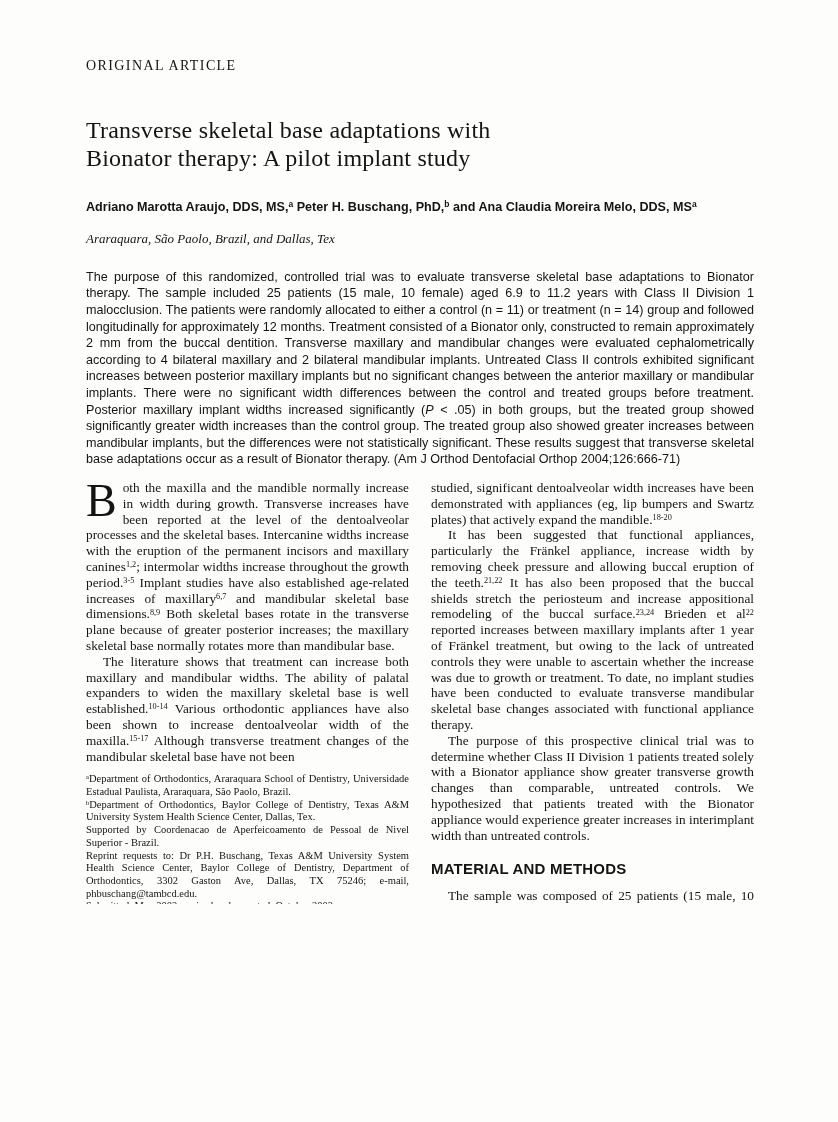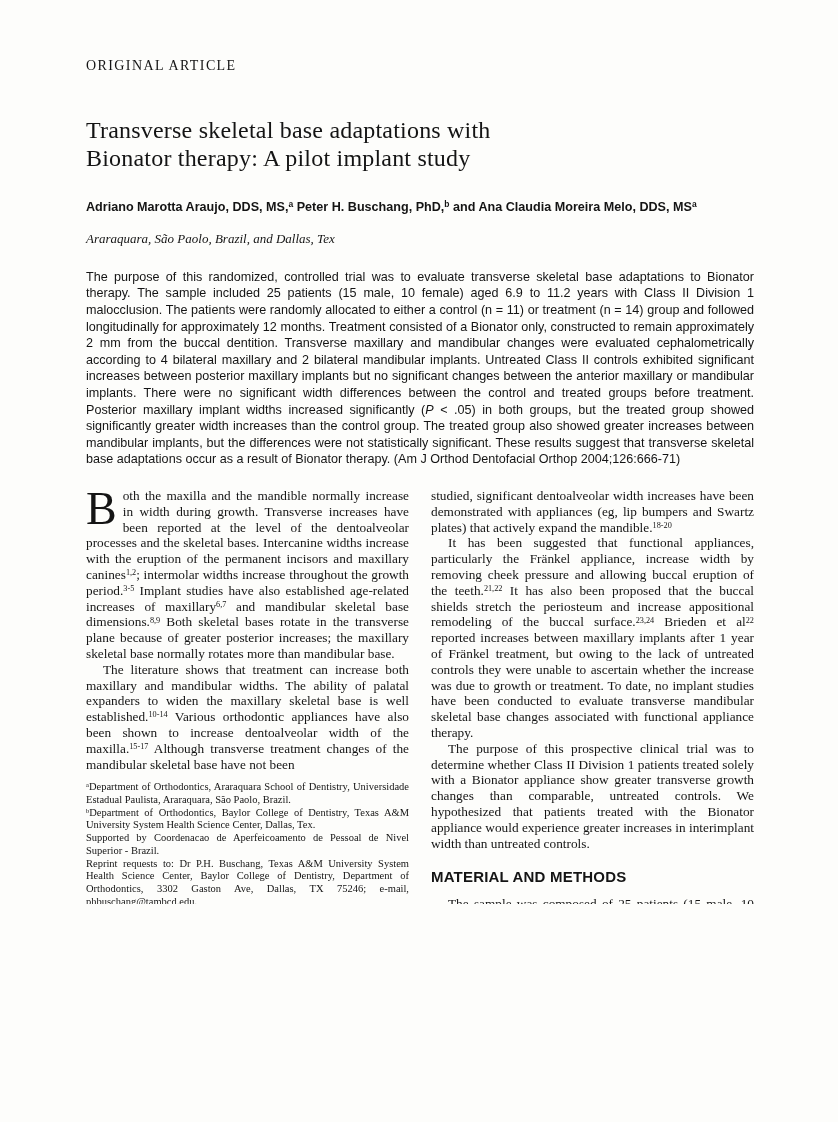--- a/index.html
+++ b/index.html
@@ -42,21 +42,21 @@
     font-style: italic;
     font-size: 13px;
     line-height: 1.3;
     margin-bottom: 21px;
   }
   .abstract {
     font-family: "Liberation Sans", sans-serif;
     font-size: 12.6px;
     line-height: 16.6px;
     text-align: justify;
-    margin-bottom: 20px;
+    margin-bottom: 12px;
   }
   .columns {
     display: flex;
     gap: 22px;
     font-family: "Liberation Serif", serif;
     font-size: 13.3px;
     line-height: 15.8px;
     text-align: justify;
   }
   .col { width: 323px; }

